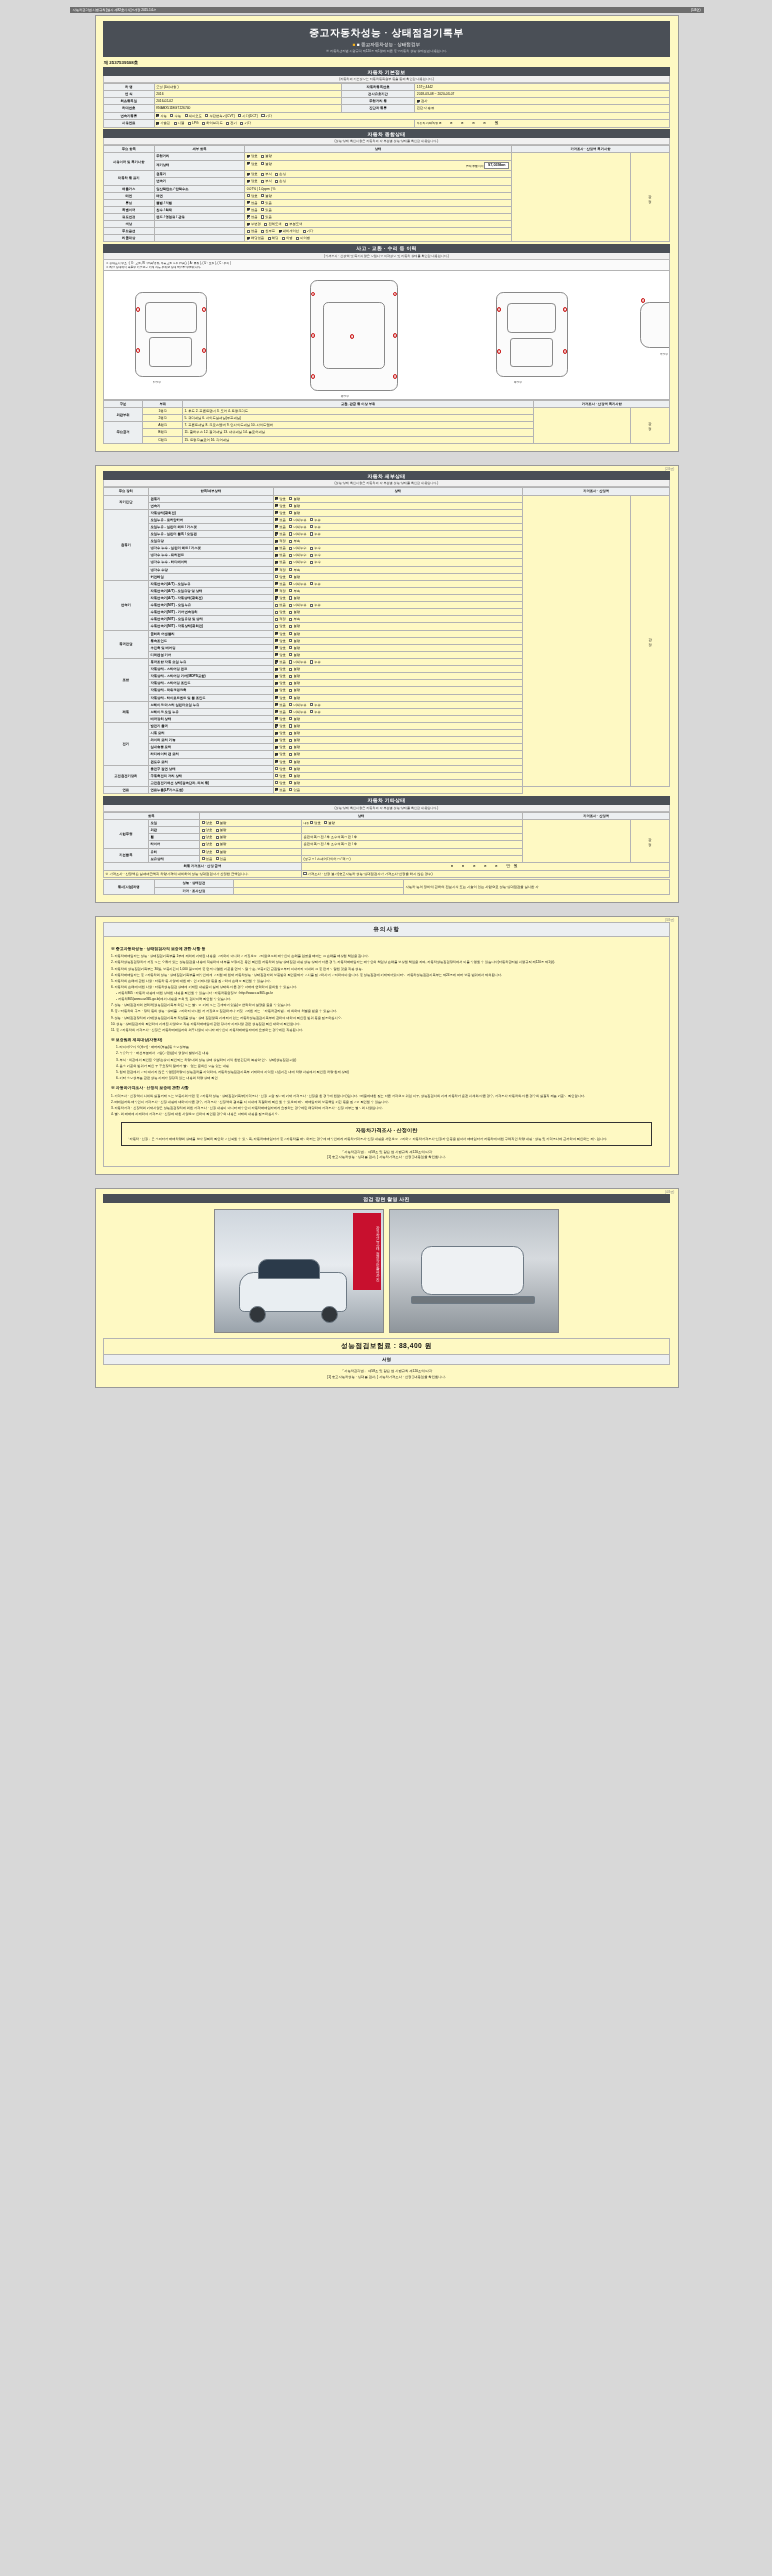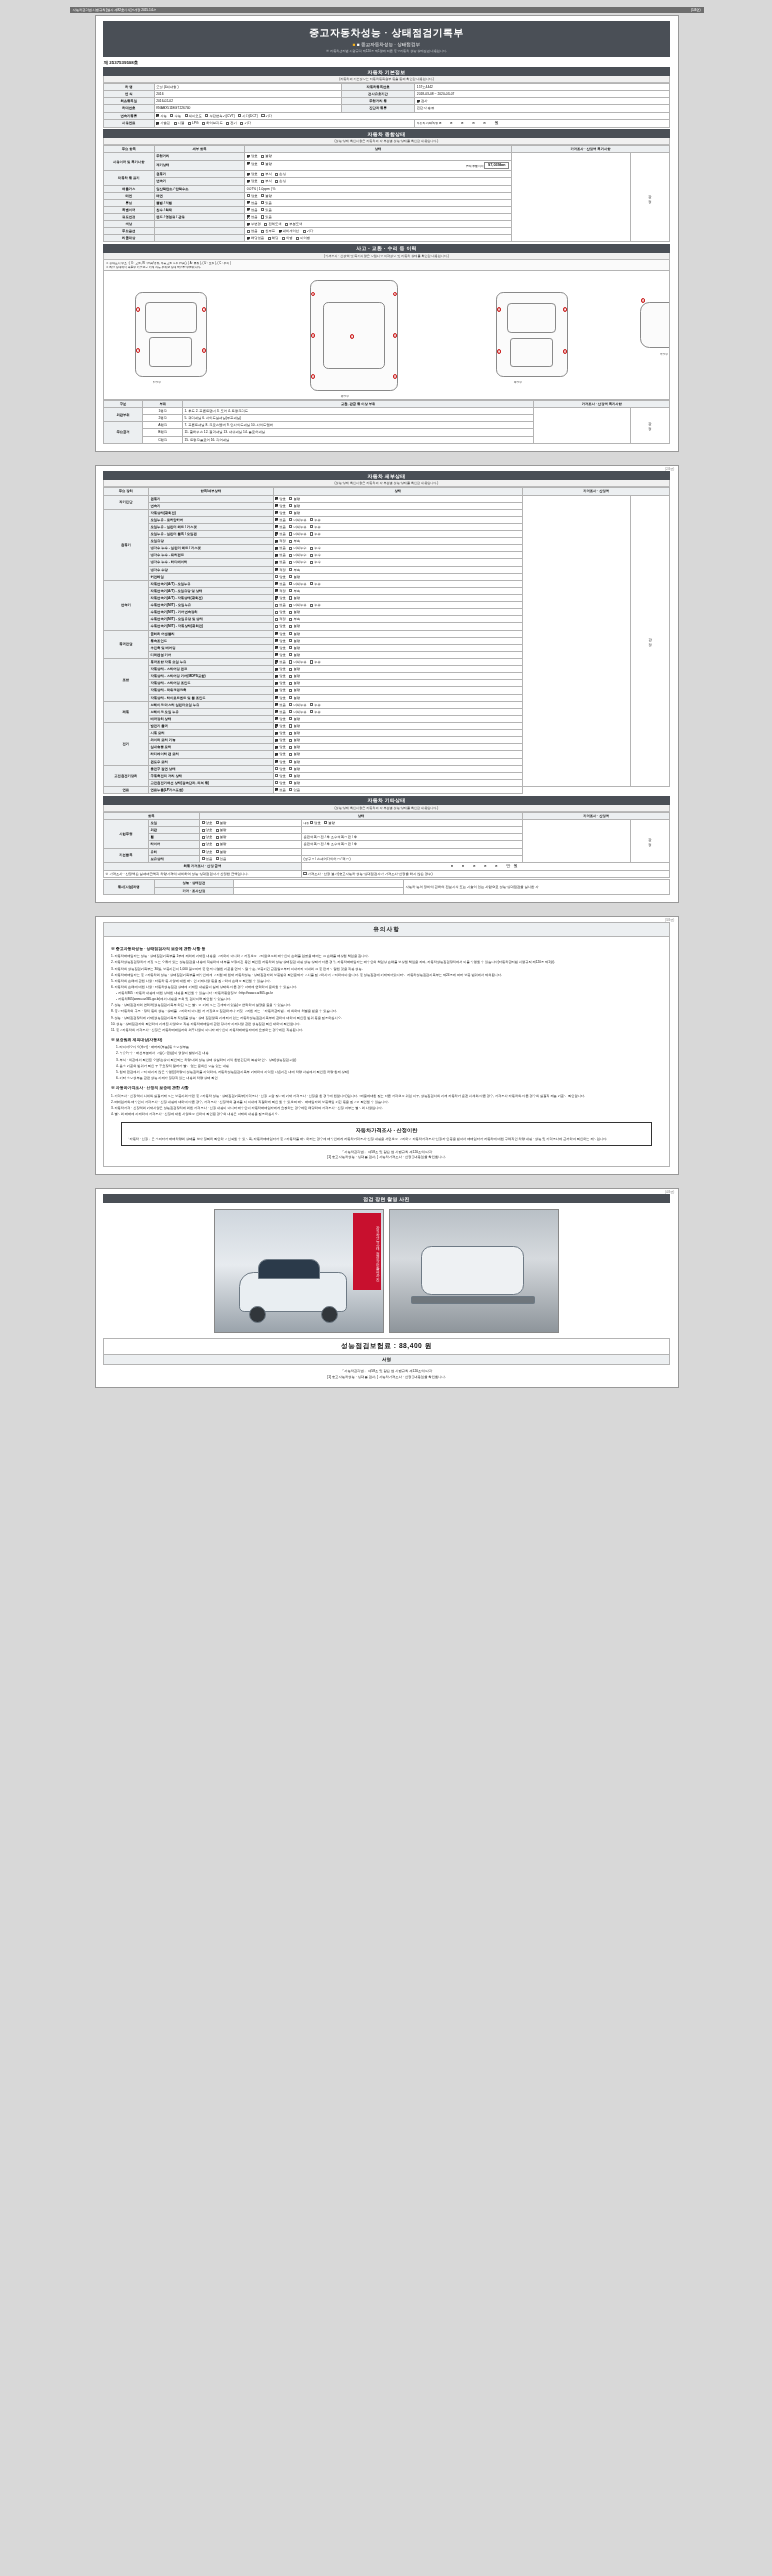--- a/index.html
+++ b/index.html
@@ -12,21 +12,21 @@
     width: 773px;
   }
   .page-wrap {
     width: 773px;
     margin: 0 auto;
     padding: 7.2px 0 10.3px 0;
   }
   .sheet {
     width: 584px;
     margin: 0 auto 13.4px auto;
-    background: #ffffff;
+    background: #fef9c3;
     border: 0.5px solid #999;
     padding: 5.2px 7.2px 7.2px 7.2px;
     position: relative;
   }
   .sheet-tag {
     position: absolute;
     top: 1px; right: 3.1px;
     font-size: 3.1px;
     color: #888;
   }

